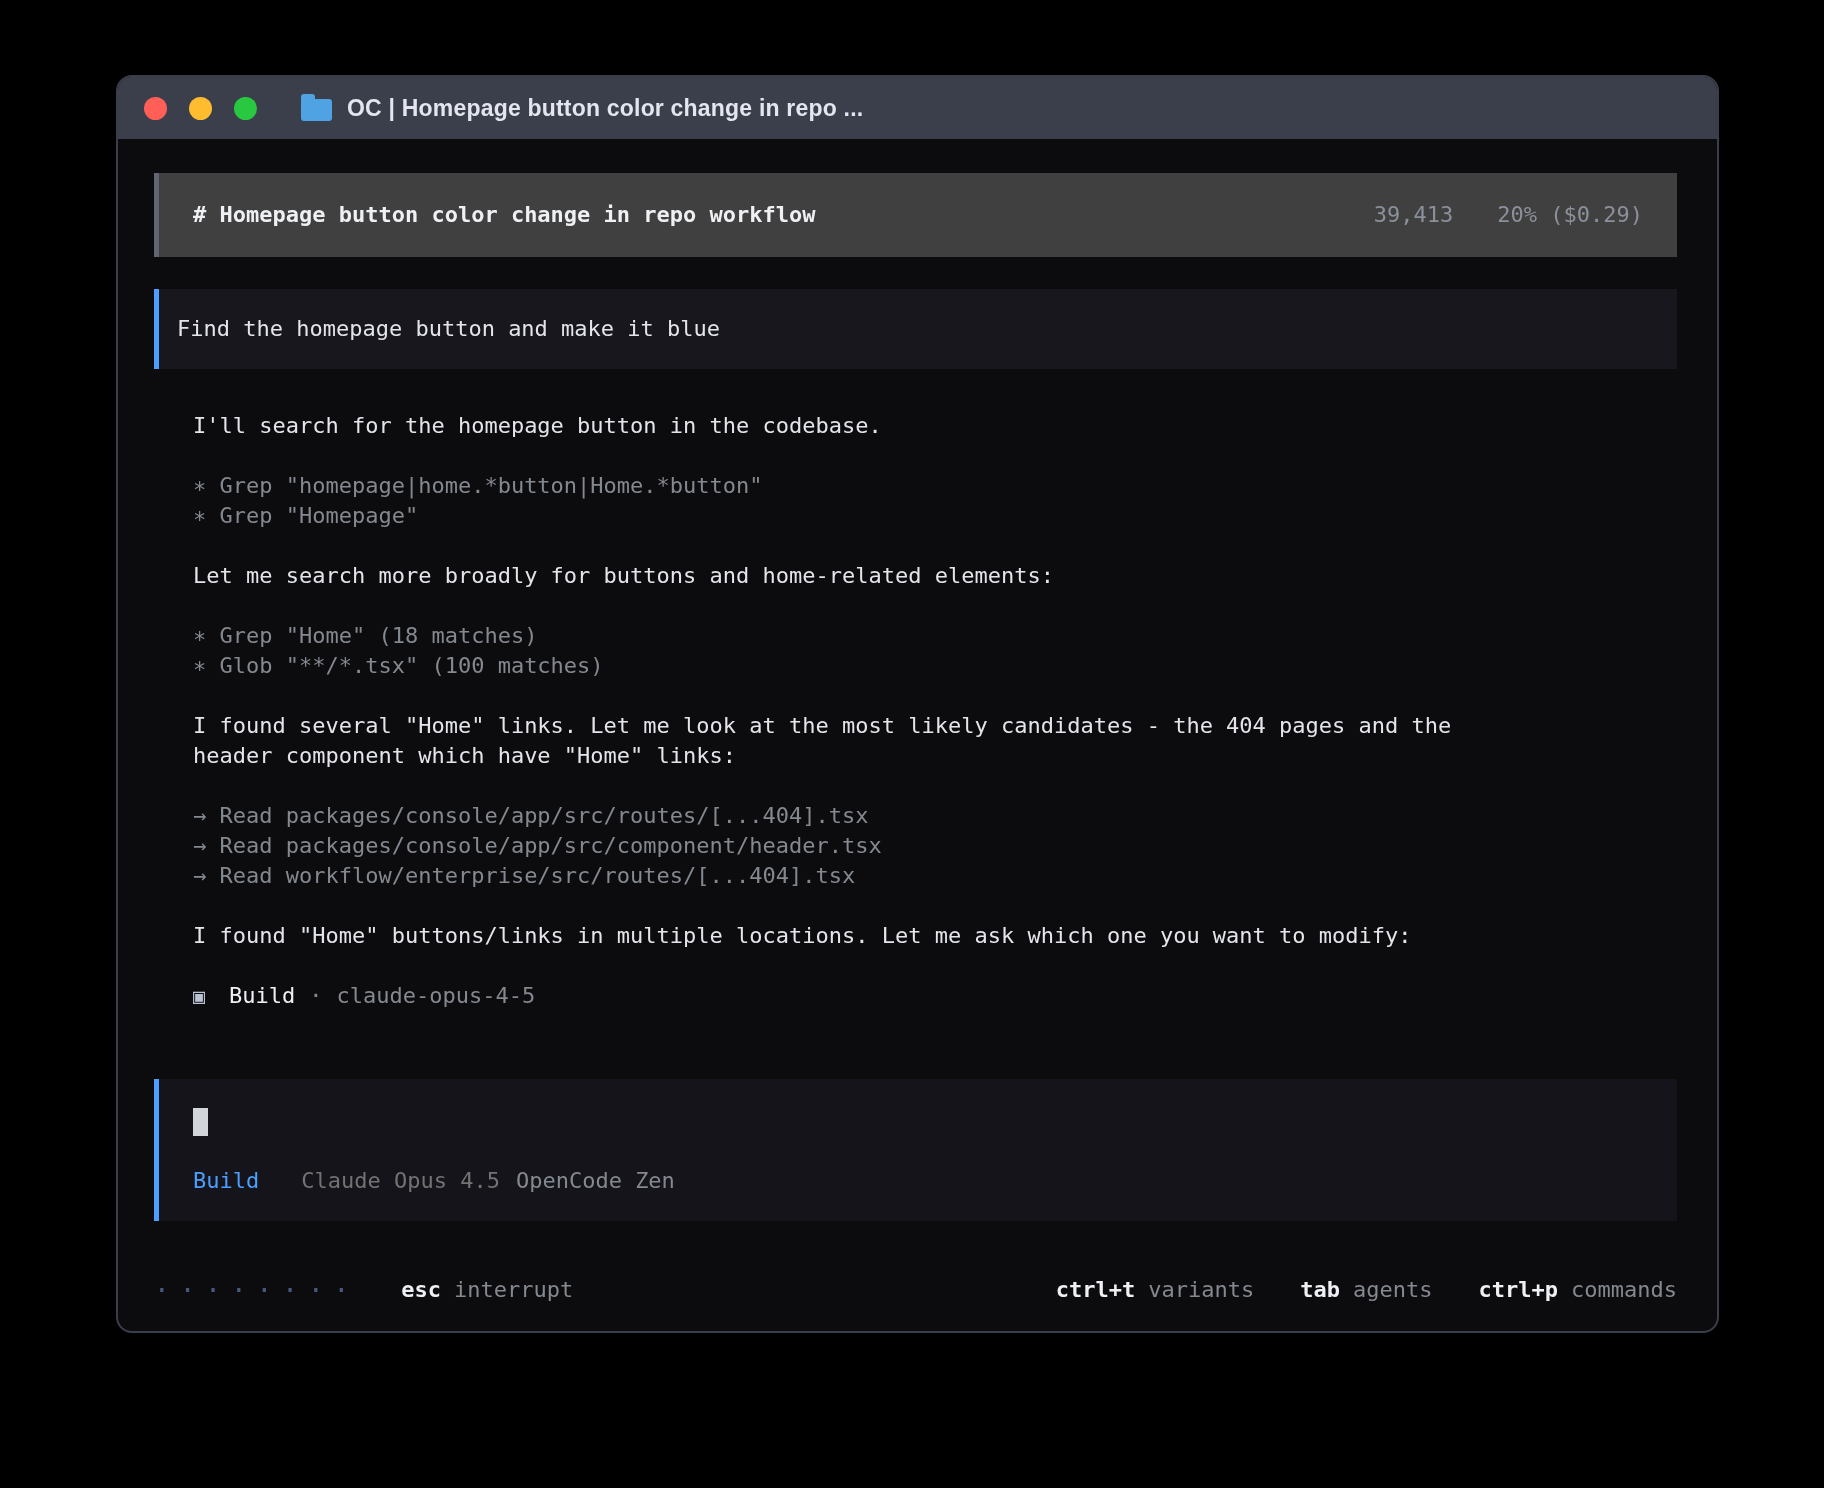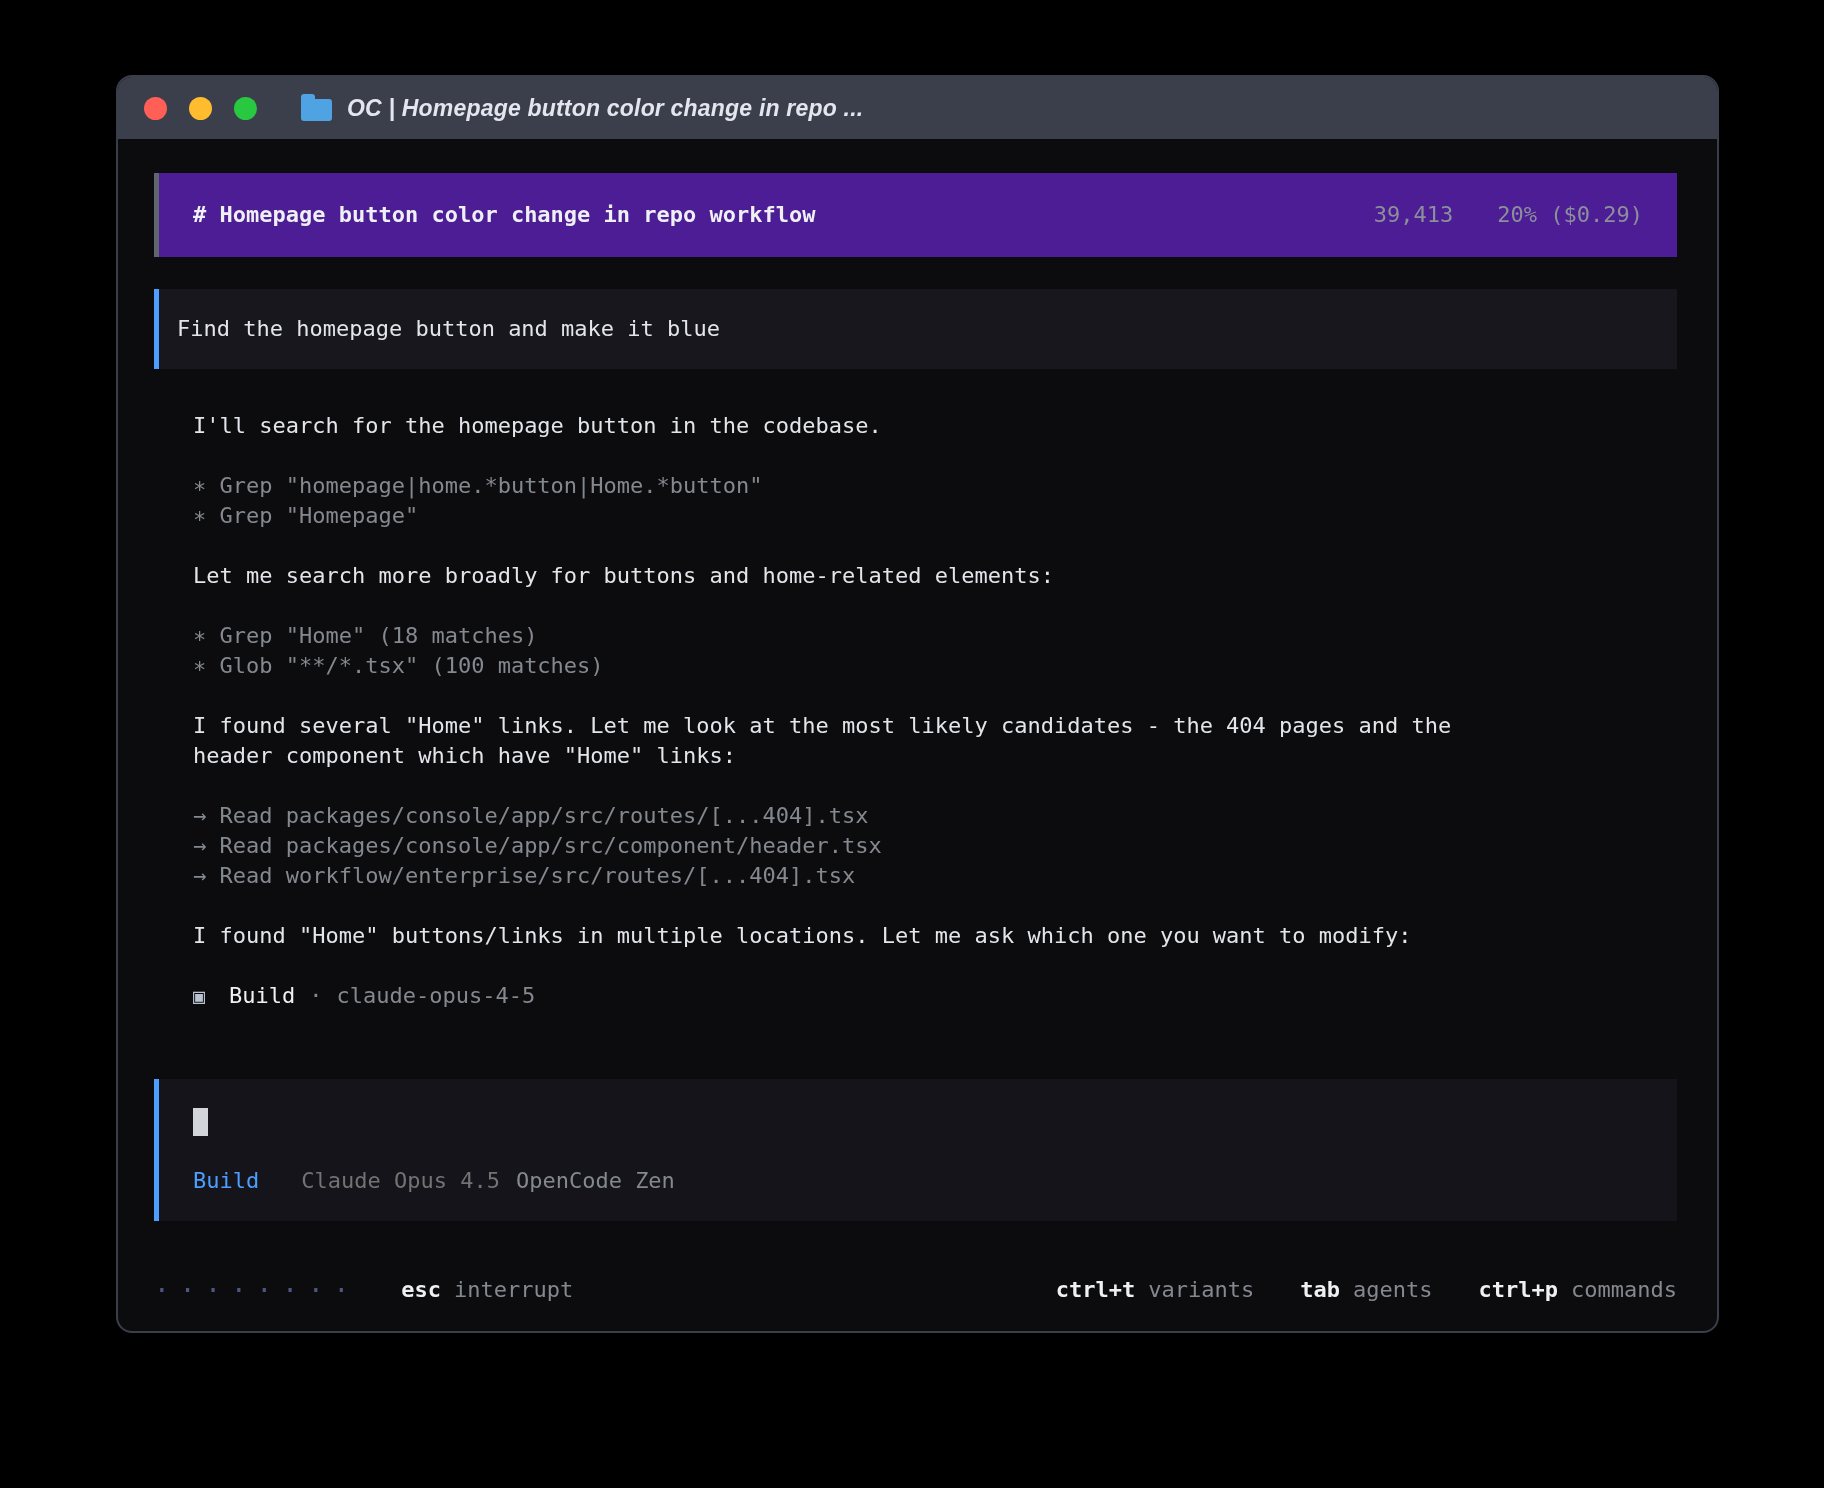--- a/index.html
+++ b/index.html
@@ -13,34 +13,34 @@
   }
 
   .titlebar {
     flex:0 0 62px; background:#3b3f4c; display:flex; align-items:center;
     padding:0 26px;
   }
   .light { width:23px; height:23px; border-radius:50%; margin-right:22px; }
   .light.red { background:#ff5f57; }
   .light.yellow { background:#febc2e; }
   .light.green { background:#28c840; }
-  .title-wrap { display:flex; align-items:center; margin-left:22px; gap:15px;font-style:italic; }
+  .title-wrap { display:flex; align-items:center; margin-left:22px; gap:15px; }
   .folder { width:31px; height:22px; background:#4fa3e3; border-radius:3px; position:relative; margin-top:4px; }
   .folder::before { content:''; position:absolute; top:-5px; left:0; width:14px; height:7px; background:#4fa3e3; border-radius:3px 3px 0 0; }
   .win-title { font-family:"Liberation Sans", sans-serif; font-weight:700; font-size:23px; color:#e3e6ee; letter-spacing:.2px; }
 
   .content {
     flex:1; display:flex; flex-direction:column;
     padding:34px 40px 0 36px;
     font-size:22px; color:#e3e5ea; line-height:30px;
   }
 
   .block-header {
     display:flex; justify-content:space-between; align-items:center;
-    background:#4c1d95; border-left:5px solid #60656f; padding:27px 34px;
+    background:#404040; border-left:5px solid #60656f; padding:27px 34px;
   }
   .session-title { font-weight:700; color:#eef0f4; font-size:22px; }
   .session-stats { color:#8b909b; display:flex; gap:44px; }
 
   .block-user {
     margin-top:32px; background:#17171d; border-left:5px solid #4c9eff;
     padding:25px 18px; color:#e3e5ea;
   }
 
   .convo { margin-top:42px; padding-left:39px; }

